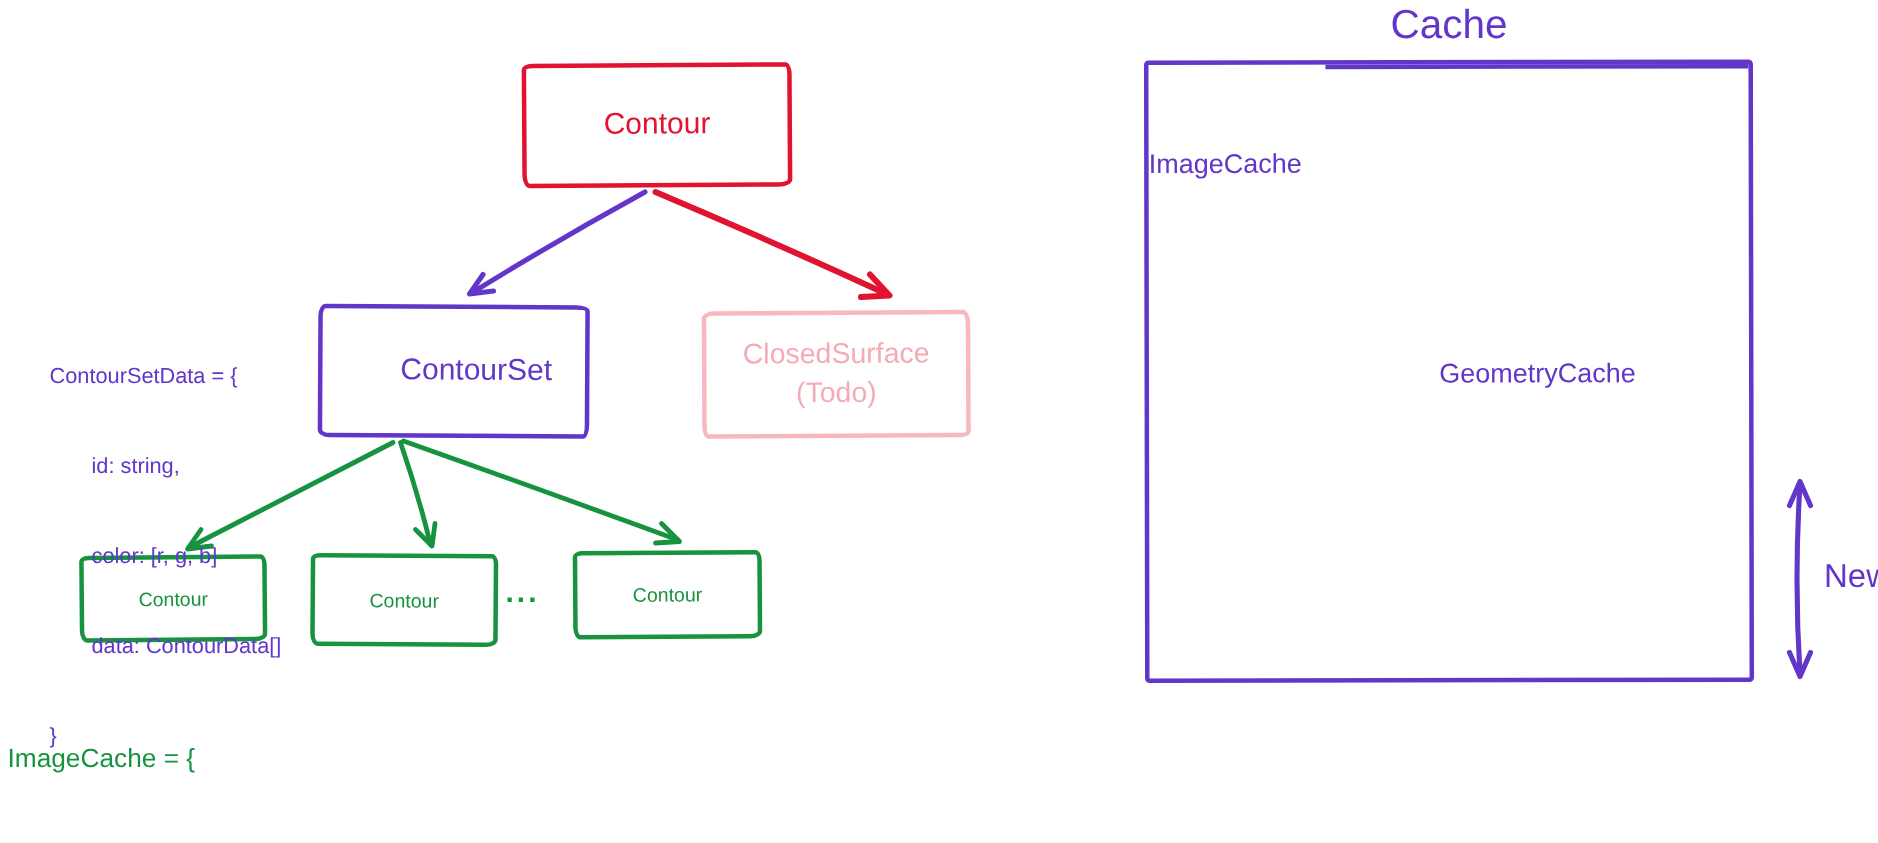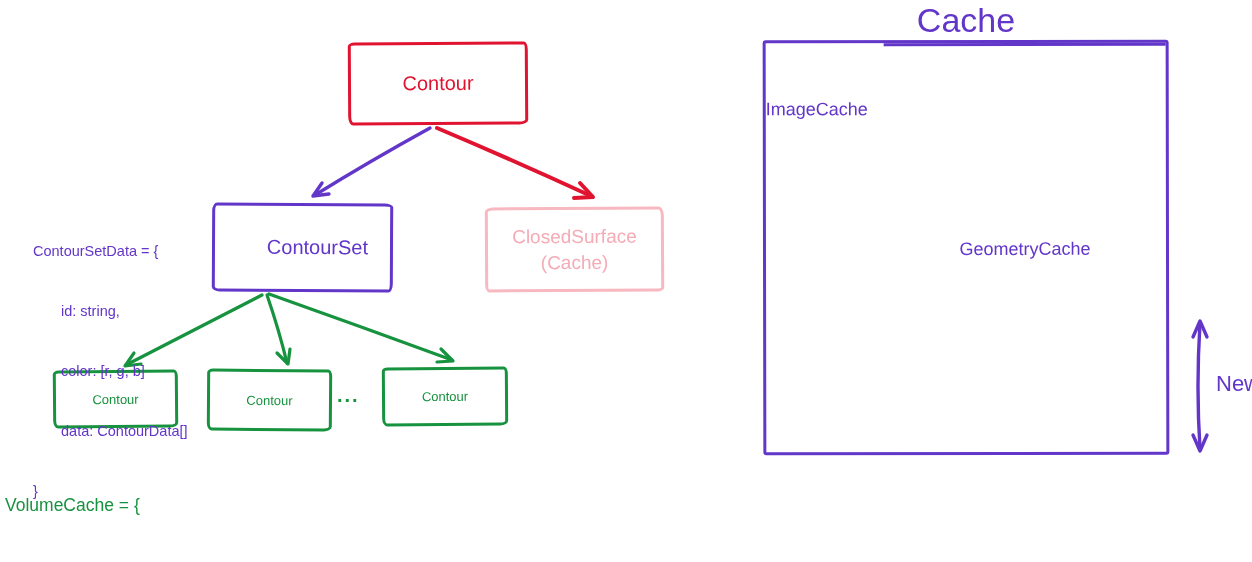--- a/index.html
+++ b/index.html
@@ -17,21 +17,21 @@
     left:348px; top:42px; width:180px; height:83px;
     border:3px solid var(--red); color:var(--red); font-size:20px;
     border-radius:7px 4px 9px 5px / 4px 8px 5px 9px; transform:rotate(-0.35deg);
   }
   .contourset-box {
     left:212px; top:203px; width:181px; height:89px;
     border:3px solid var(--purple); color:var(--purple); font-size:20px;
     border-radius:5px 9px 4px 8px / 8px 4px 9px 5px; transform:rotate(0.3deg);padding-left:30px;
   }
   .closedsurface-box {
-    left:485px; top:207px; width:179px; height:85px;
+    left:468px; top:207px; width:179px; height:85px;
     border:3.5px solid var(--pink); color:var(--pink-text); font-size:19px; line-height:1.35;
     border-radius:8px 5px 7px 4px / 5px 9px 4px 8px; transform:rotate(-0.3deg);
   }
   .contour-box {
     border:3px solid var(--green); color:var(--green); font-size:13px;
     border-radius:6px 4px 8px 5px / 4px 7px 5px 8px;
   }
   .contour-1 { left:53px;  top:370px; width:125px; height:58px; transform:rotate(-0.5deg); }
   .contour-2 { left:207px; top:369px; width:125px; height:62px; transform:rotate(0.4deg); }
   .contour-3 { left:382px; top:367px; width:126px; height:59px; transform:rotate(-0.4deg); }
@@ -39,21 +39,21 @@
     position:absolute; left:337px; top:384px; color:var(--green);
     font-size:20px; font-weight:bold; letter-spacing:2px;
   }
   .code { position:absolute; white-space:pre; }
   .code .indent { padding-left:28px; }
   .code-purple { left:33px; top:201px; color:var(--purple); font-size:14.5px; line-height:20px; }
   .code-green  { left:5px; top:448px; color:var(--green); font-size:17.5px; line-height:23px; }
   
   .cache-title {
     position:absolute; left:763px; top:1px; width:406px; text-align:center;
-    color:var(--purple); font-size:34px;
+    color:var(--purple); font-size:27px;
   }
   .cache-box {
     position:absolute; left:763px; top:40px; width:406px; height:415px;
     border:3px solid var(--purple); box-sizing:border-box;
     display:flex; flex-direction:row; border-radius:3px; transform:rotate(-0.1deg);
   }
   .cache-section {
     box-sizing:border-box; display:flex; align-items:center; justify-content:center;
     color:var(--purple); font-size:18px;
   }
@@ -106,21 +106,21 @@
   <div class="box geometry-box">
     <span>Contour</span>
   </div>
 
   <div class="box contourset-box">
     <span>ContourSet</span>
   </div>
 
   <div class="box closedsurface-box">
     <span>ClosedSurface</span>
-    <span>(Cache)</span>
+    <span>(Todo)</span>
   </div>
 
   <div class="box contour-box contour-1">
     <span>Contour</span>
   </div>
   <div class="box contour-box contour-2">
     <span>Contour</span>
   </div>
   <div class="ellipsis">...</div>
   <div class="box contour-box contour-3">
@@ -129,21 +129,21 @@
 
   <div class="code code-purple">
     <div>ContourSetData = {</div>
     <div class="indent">id: string,</div>
     <div class="indent">color: [r, g, b]</div>
     <div class="indent">data: ContourData[]</div>
     <div>}</div>
   </div>
 
   <div class="code code-green">
-    <div>VolumeCache = {</div>
+    <div>ImageCache = {</div>
     
     
     
     
   </div>
 
   <div class="cache-title">Cache</div>
 
   <div class="cache-box">
     <div class="cache-section cache-section-1">

